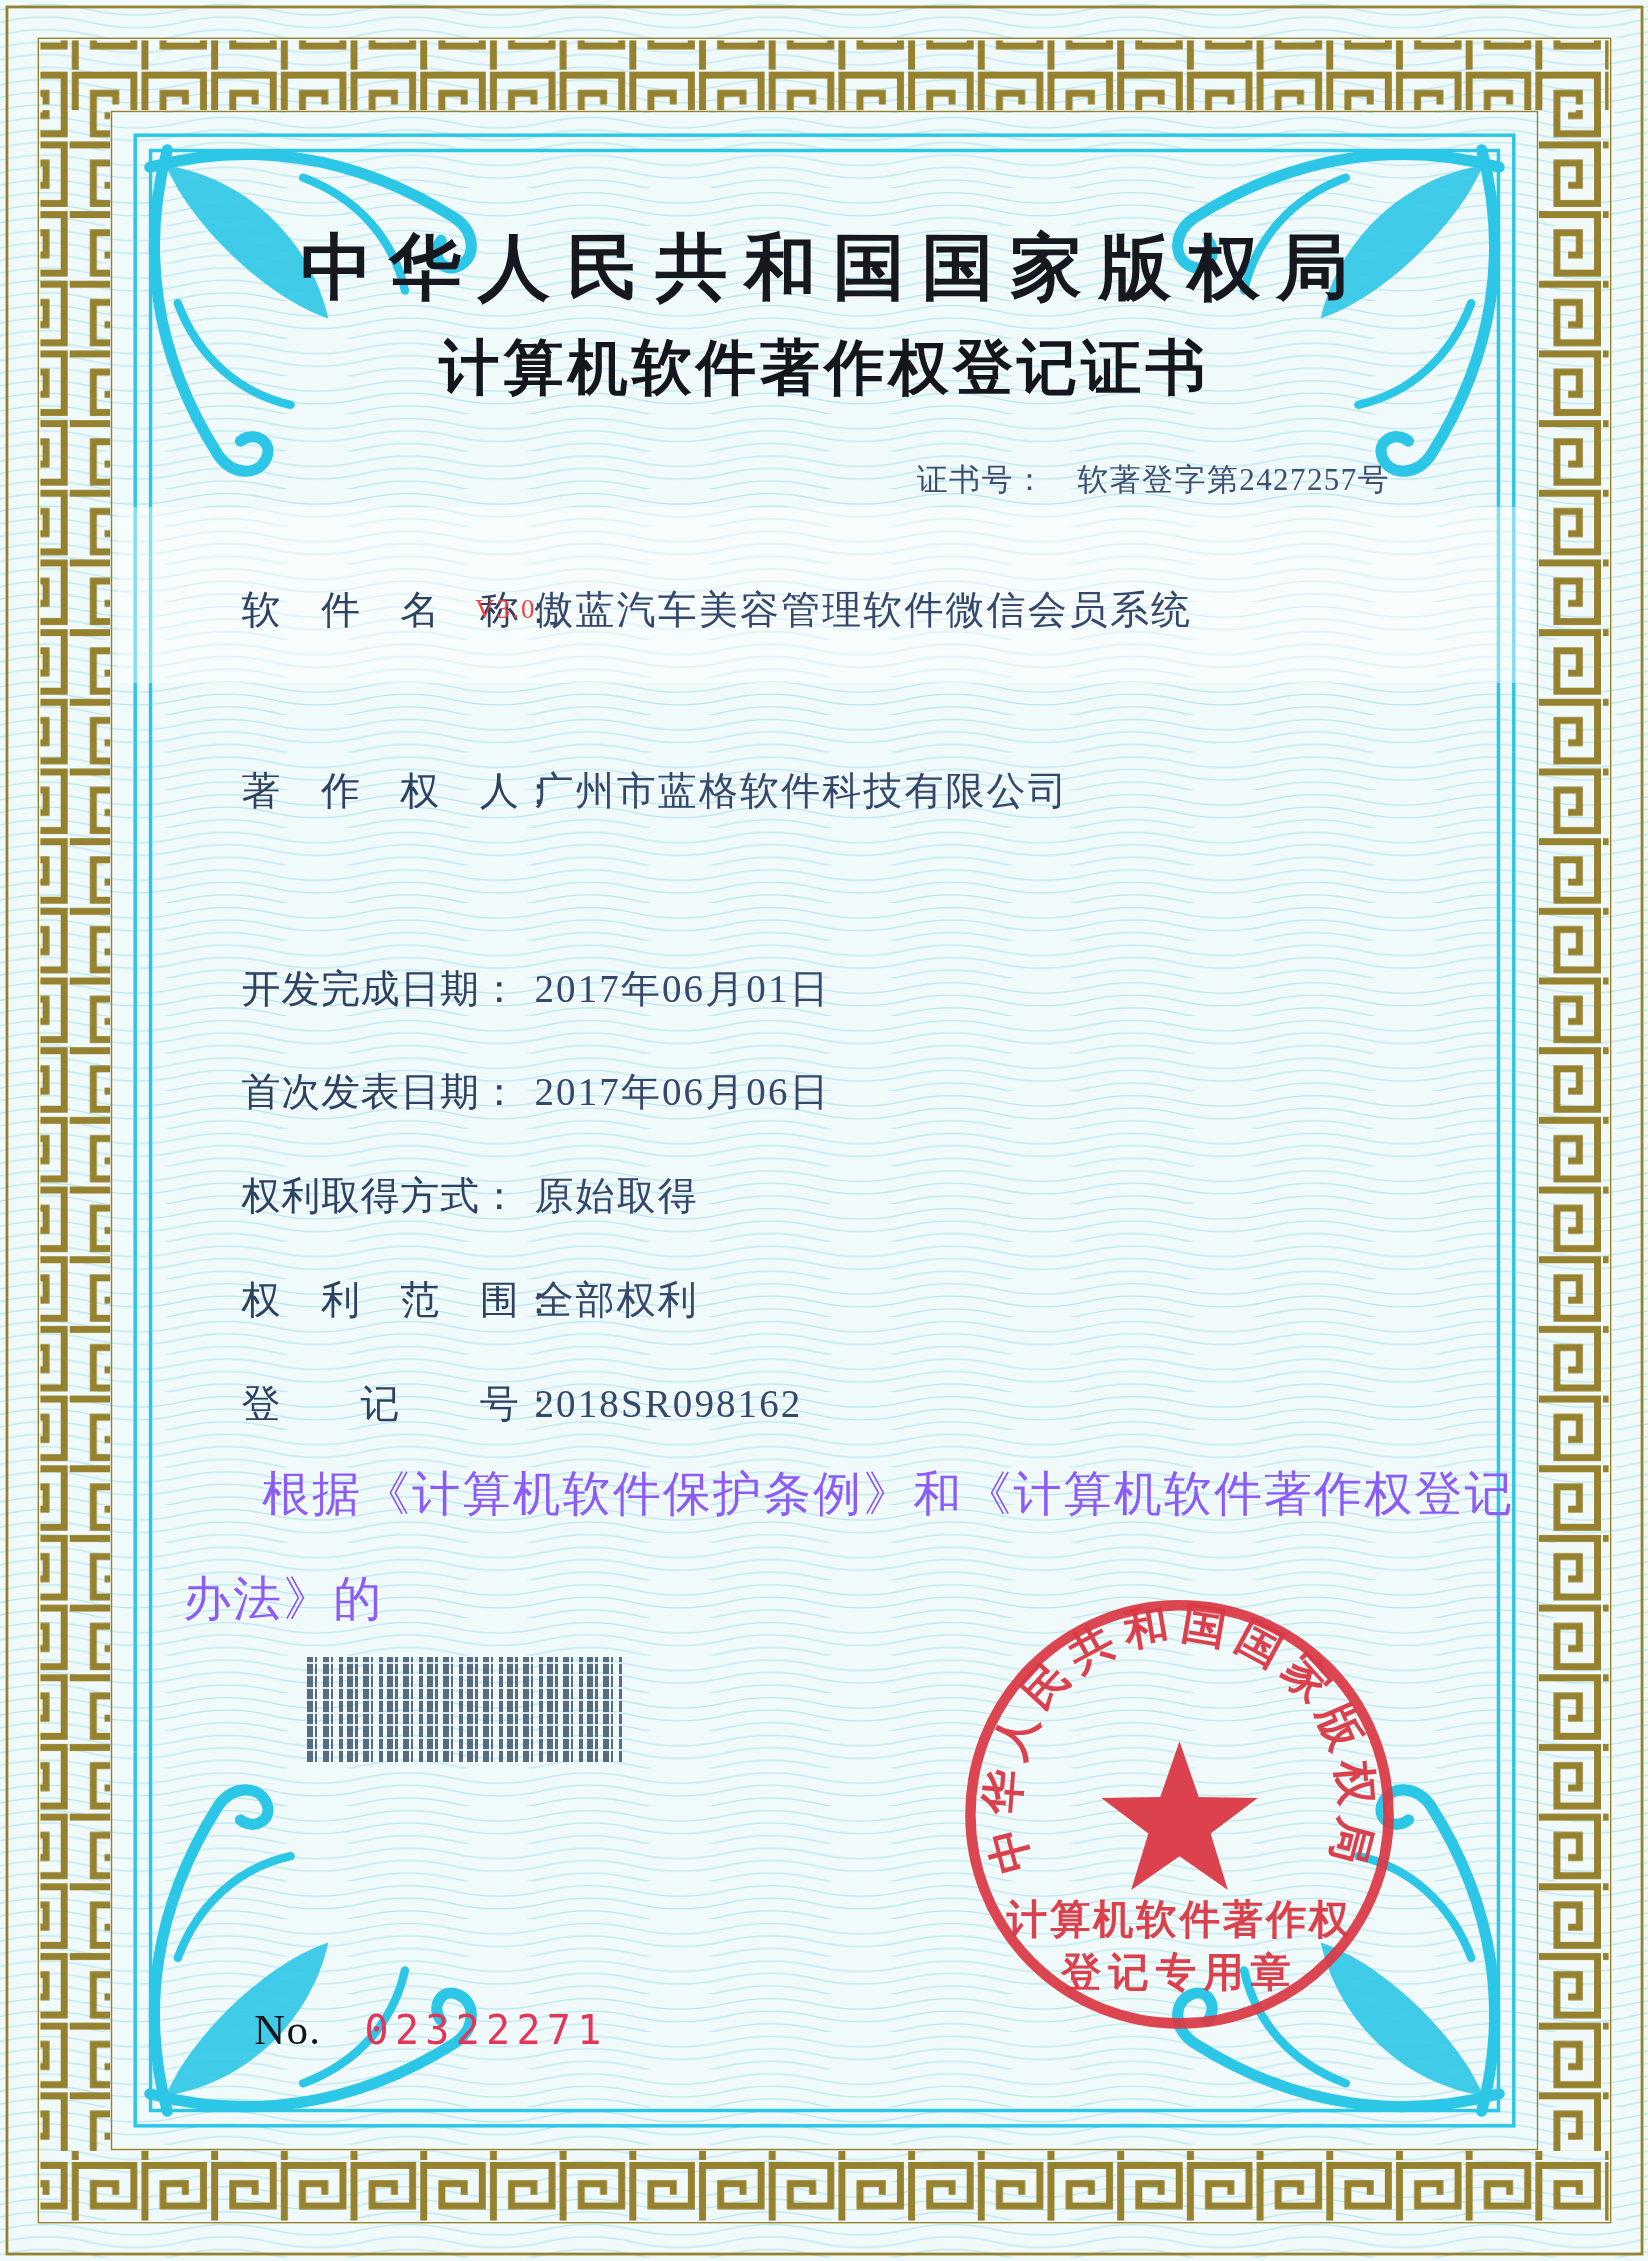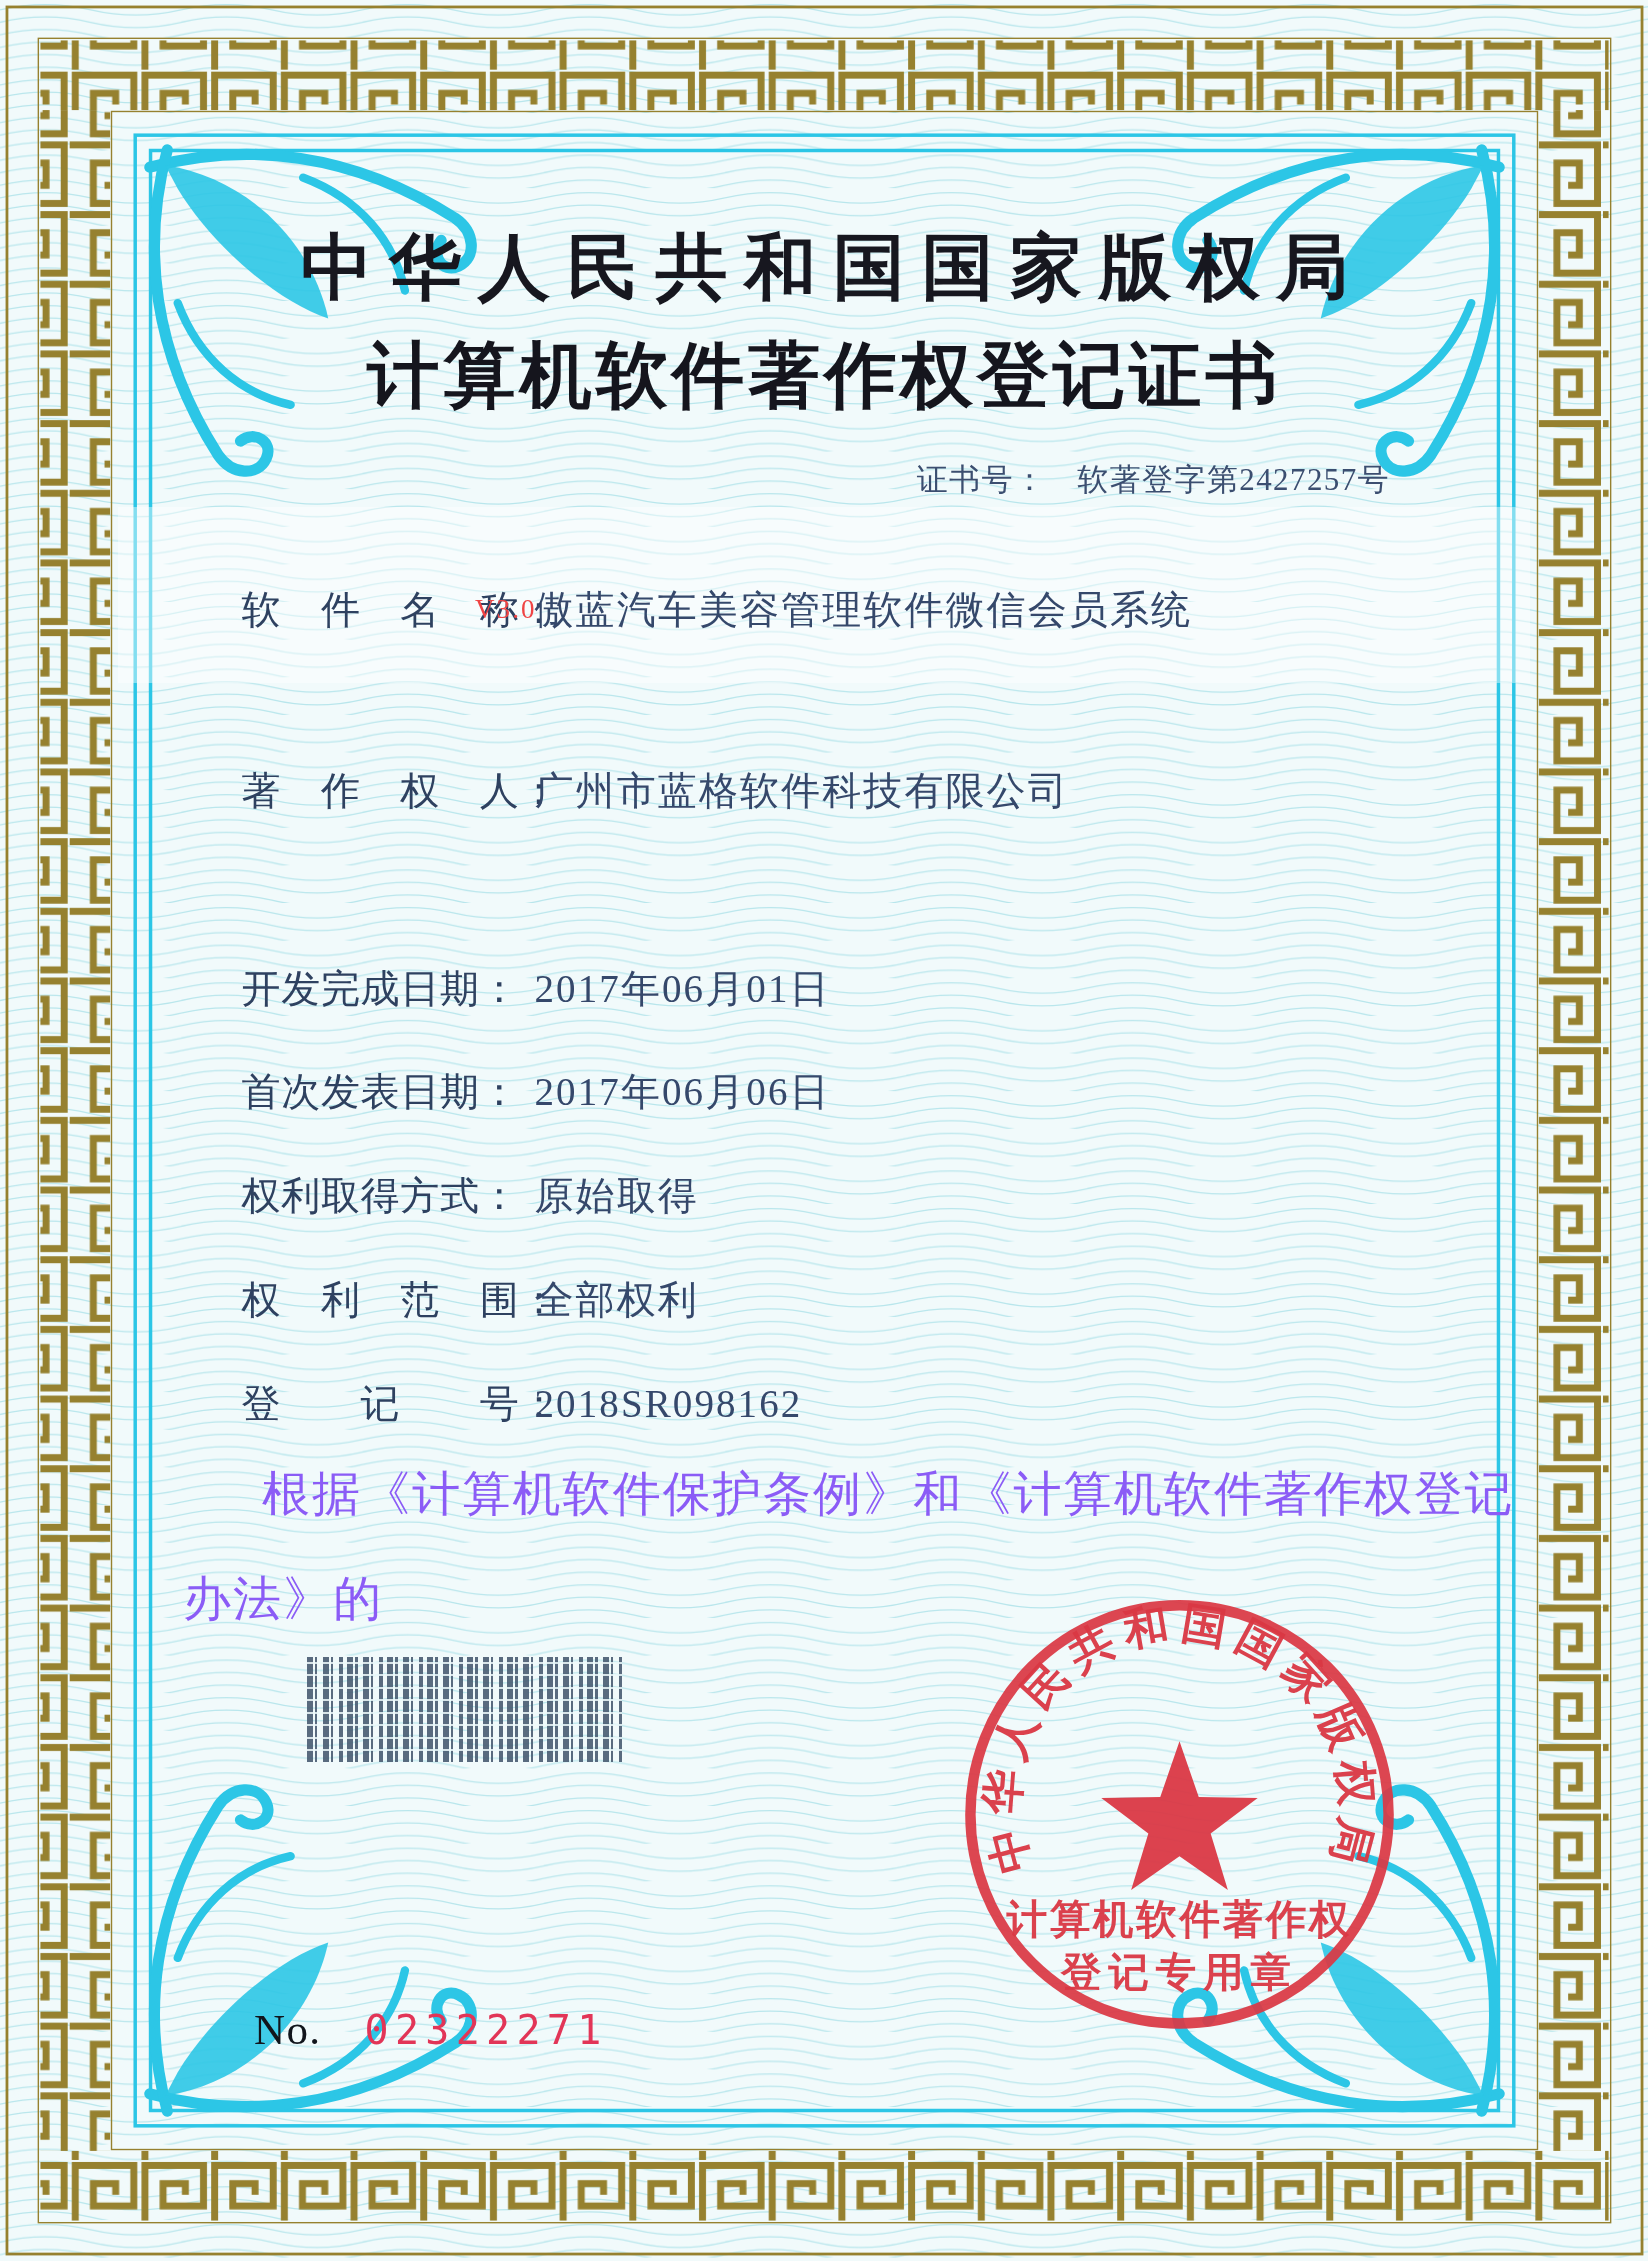--- a/index.html
+++ b/index.html
@@ -18,21 +18,21 @@
   }
   .content{position:absolute;left:0;top:0;width:100%;height:100%;z-index:2;}
 
   .authority{
     position:absolute;left:0;right:0;top:220px;text-align:center;
     font-size:72px;font-weight:bold;letter-spacing:16.7px;text-indent:16.7px;
     color:#17171f;
   }
   .doc-title{
     position:absolute;left:0;right:0;top:328px;text-align:center;
-    font-size:72px;font-weight:bold;letter-spacing:4.2px;color:#15151d;
+    font-size:60px;font-weight:bold;letter-spacing:4.2px;color:#15151d;
   }
   .cert-no{
     position:absolute;top:459px;right:259px;
     font-size:31px;color:#3b4e70;letter-spacing:1.4px;font-weight:normal;
   }
   .cert-no .gap{display:inline-block;width:31px;}
 
   .row{position:absolute;left:183px;font-size:39px;white-space:pre;}
   .row .lbl{display:inline-block;width:293px;color:#2e4160;letter-spacing:0.7px;}
   .row .val{color:#35486b;letter-spacing:2.1px;text-align:right;}

